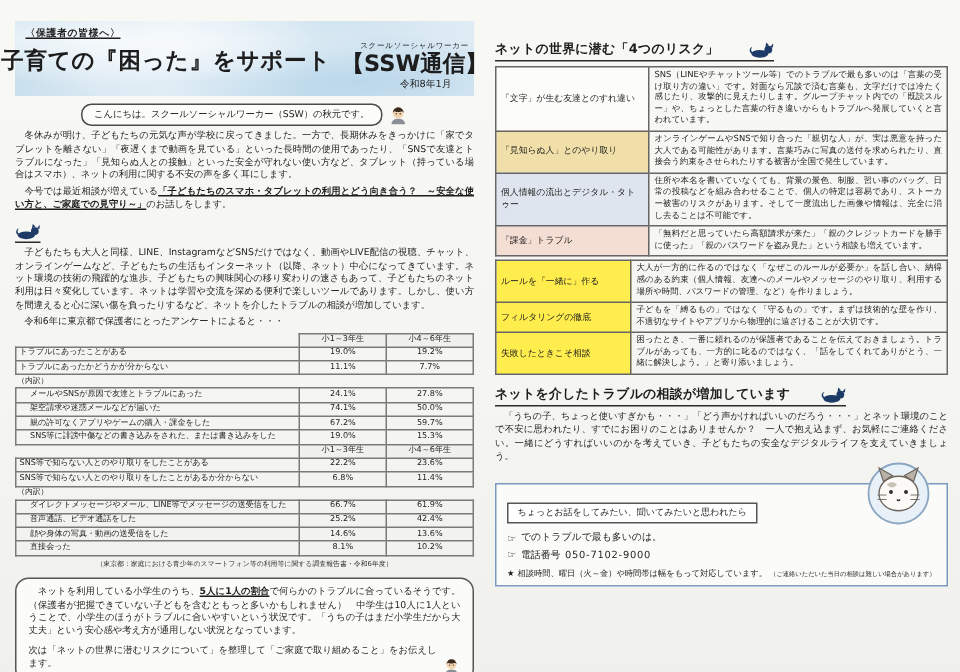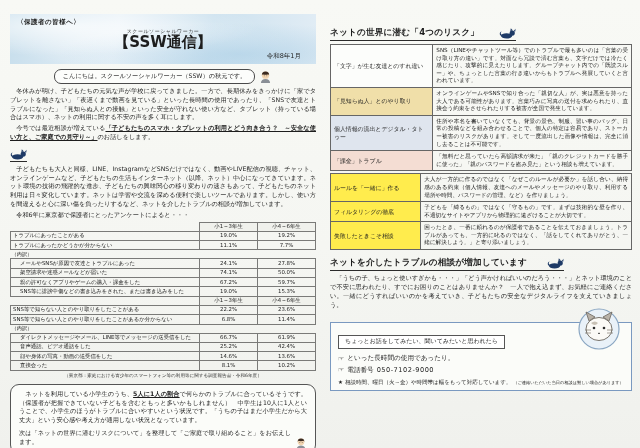--- a/index.html
+++ b/index.html
@@ -17,21 +17,21 @@
 
   
   .header-band{
     background:
       radial-gradient(ellipse at 18% 25%, rgba(255,255,255,.75), transparent 55%),
       radial-gradient(ellipse at 75% 80%, rgba(150,195,224,.45), transparent 55%),
       radial-gradient(ellipse at 45% 60%, rgba(255,255,255,.5), transparent 60%),
       linear-gradient(100deg,#c7deec,#e6f0f7 35%,#cde2ef 65%,#e2edf5);
     padding:4px 7px 3px;
   }
-  .audience{font-size:6.5px;font-weight:bold;letter-spacing:.5px;}
+  .audience{font-size:6.5px;font-weight:bold;letter-spacing:.5px;text-decoration:underline;}
   .title-row{display:flex;align-items:flex-end;justify-content:center;gap:7px;margin-top:2px;}
   .title-main{font-size:15px;font-weight:bold;letter-spacing:.5px;white-space:nowrap;}
   .title-sub{display:flex;flex-direction:column;align-items:center;line-height:1;}
   .title-ruby{font-size:5px;letter-spacing:.5px;margin-bottom:1px;}
   .title-bracket{font-size:15px;font-weight:bold;white-space:nowrap;text-align:center;}
   .date{font-size:6.5px;text-align:right;margin-top:2px;padding-right:8px;}
 
   .bubble-row{display:flex;justify-content:center;align-items:center;gap:4px;margin:5px 0 3px;}
   .bubble{border:1px solid #4a4a4a;border-radius:7px;padding:2px 8px;font-size:6.2px;background:#fcfdfb;}
 
@@ -82,20 +82,21 @@
 </head>
 <body>
 
 <div class="paper">
 
   <div class="col-left">
 
     <div class="header-band">
       <div class="audience">〈保護者の皆様へ〉</div>
       <div class="title-row">
+        <span class="title-main">子育ての『困った』をサポート</span>
         <span class="title-sub">
           <span class="title-ruby">スクールソーシャルワーカー</span>
           <span class="title-bracket">【SSW通信】</span>
         </span>
       </div>
       <div class="date">令和8年1月</div>
     </div>
 
     <div class="bubble-row">
       <span class="bubble">こんにちは。スクールソーシャルワーカー（SSW）の秋元です。</span>
@@ -304,21 +305,21 @@
         <ellipse cx="22" cy="22" rx="13" ry="11.5" fill="#fbfaf6" stroke="#6b655d" stroke-width=".9"></ellipse>
         <path d="M14 16 q4 -3 7 0 q-3 4 -7 0 Z" fill="#c8c1b5"></path>
         <circle cx="17" cy="21" r="1.3" fill="#2c2c2c"></circle>
         <circle cx="27" cy="21" r="1.3" fill="#2c2c2c"></circle>
         <path d="M21 26 q1 1.4 2 0" stroke="#2c2c2c" stroke-width=".9" fill="none"></path>
         <path d="M8 23 H14 M8 26 H14 M30 23 H36 M30 26 H36" stroke="#6b655d" stroke-width=".6"></path>
       </svg>
       <div class="contact-tab">ちょっとお話をしてみたい、聞いてみたいと思われたら</div>
       <div class="contact-line">
         <span class="ptr">☞</span>
-        <span>といった長時間の使用であったり。</span>
+        <span>でのトラブルで最も多いのは。</span>
       </div>
       <div class="contact-line">
         <span class="ptr">☞</span>
         <span>電話番号</span>
         <span class="phone">050-7102-9000</span>
       </div>
       <div class="contact-note">
         <span class="star">★</span>
         <span>相談時間、曜日（火～金）や時間帯は幅をもって対応しています。</span>
         <span class="tiny">（ご連絡いただいた当日の相談は難しい場合があります）</span>

